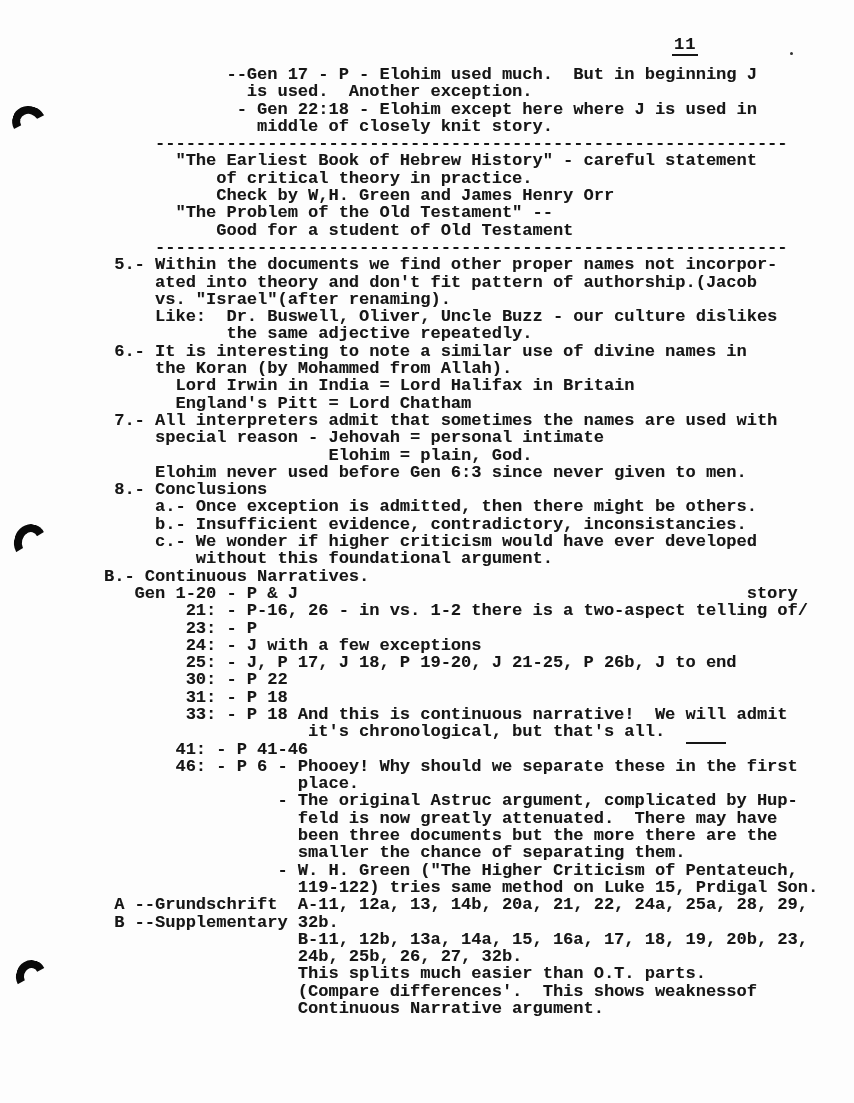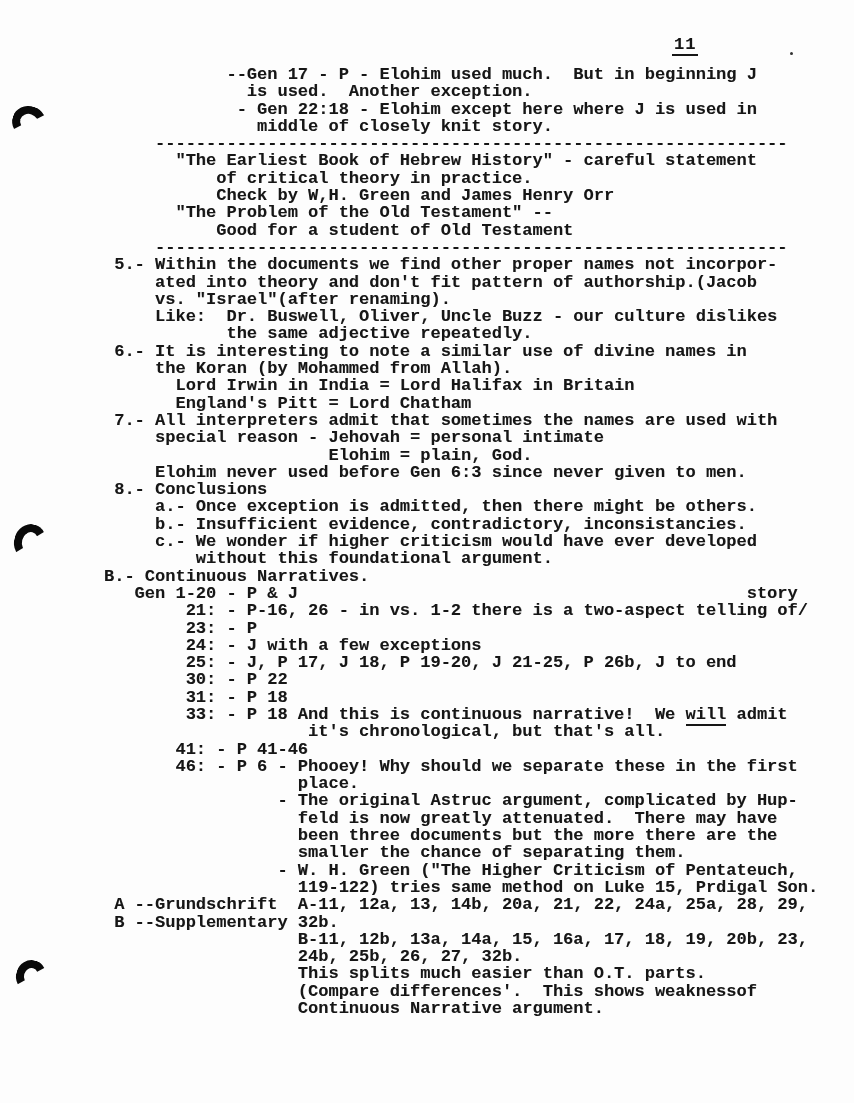--- a/index.html
+++ b/index.html
@@ -22,21 +22,21 @@
   }
   .lines {
     position: absolute;
     top: 66px;
     left: 2px;
     white-space: pre;
   }
   .line { white-space: pre; }
   .u {
     border-bottom: 2px solid #161616;
-    padding-bottom: 0;
+    padding-bottom: 18px;
   }
   .page-number {
     position: absolute;
     top: 36px;
     left: 672px;
     border-bottom: 2px solid #161616;
     padding: 0 2px 1px 2px;
     letter-spacing: 1px;
   }
   

